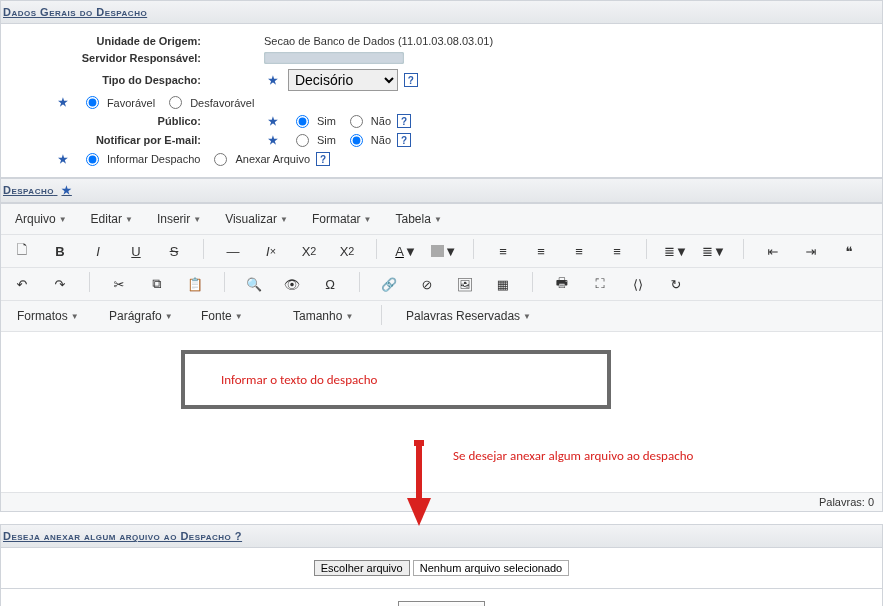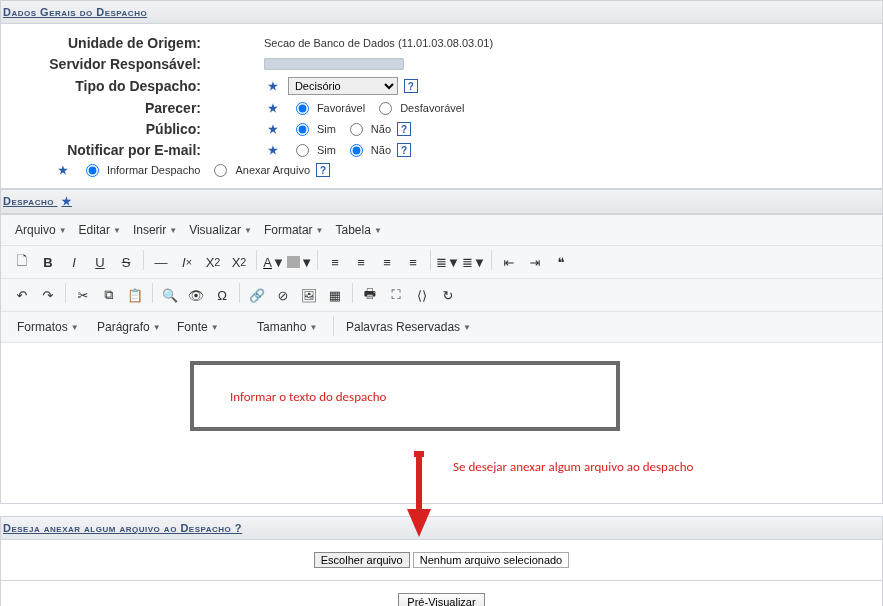--- a/index.html
+++ b/index.html
@@ -1,36 +1,36 @@
 <!DOCTYPE html>
 <html><head>
 <meta charset="utf-8">
 <style>
   * { box-sizing: border-box; margin: 0; padding: 0; }
   body { font-family: Verdana, Arial, sans-serif; font-size: 11px; background: #fff; width: 883px; }
   .section-header { background: linear-gradient(#f2f3f5,#e4e7ea); border: 1px solid #d0d4da; padding: 5px 2px; color: #3b5277; font-variant: small-caps; font-weight: bold; letter-spacing: 0.5px; text-decoration: underline; }
   .section-body { border: 1px solid #d0d4da; border-top: none; padding: 6px 8px; background: #fff; }
   .form-row { display: flex; align-items: center; margin: 5px 0; }
-  .form-label { width: 210px; text-align: right; padding-right: 18px; font-weight: bold; color: #333; font-size: 14px; }
+  .form-label { width: 210px; text-align: right; padding-right: 18px; font-weight: bold; color: #333; font-size: 11px; }
   .form-value { display: flex; align-items: center; gap: 6px; color: #333; font-size: 11px; margin-left: 45px; }
   .star { color: #2a5db0; font-weight: bold; margin: 0 4px; }
-  select { font-size: 11px; border: 1px solid #999; padding: 1px 2px; width: 110px; }
+  select { font-size: 14px; border: 1px solid #999; padding: 1px 2px; width: 110px; }
   input[type=radio] { margin: 0 2px 0 8px; vertical-align: middle; }
   .help { display: inline-flex; width: 14px; height: 14px; border: 1px solid #2a5db0; color: #2a5db0; align-items: center; justify-content: center; font-size: 10px; font-weight: bold; }
   .redacted { display:inline-block; width:140px; height:12px; background:#cdd6df; border-radius:2px; box-shadow:inset 0 0 2px #8aa; }
 
   .editor-wrap { border: 1px solid #d0d4da; margin-top: 0; }
-  .menubar, .toolbar, .toolbar2, .formatbar { display: flex; align-items: flex-start; gap: 0; padding: 4px 8px; background: #f6f7f8; border-bottom: 1px solid #e1e3e6; flex-wrap: wrap; }
+  .menubar, .toolbar, .toolbar2, .formatbar { display: flex; align-items: flex-start; gap: 12px; padding: 4px 8px; background: #f6f7f8; border-bottom: 1px solid #e1e3e6; flex-wrap: wrap; }
   .menu-item { padding: 4px 6px; font-size: 12px; color: #333; cursor: pointer; display: inline-flex; align-items: center; gap: 3px; }
   .menu-item .caret, .fmt-item .caret { font-size: 8px; color: #666; }
   .tbtn { width: 26px; height: 24px; display: inline-flex; align-items: center; justify-content: center; font-size: 13px; color: #333; cursor: pointer; border-radius: 2px; }
   .sep { width: 1px; height: 20px; background: #d6d8db; margin: 0 4px; }
   .fmt-item { padding: 4px 8px; font-size: 12px; color: #333; display: inline-flex; align-items: center; gap: 3px; min-width: 80px; }
   .editor-canvas { position: relative; height: 160px; background: #fff; }
-  .annot-box { position: absolute; left: 189px; top: 18px; width: 430px; height: 70px; border: 4px solid #6b6b6b; display: flex; align-items: center; padding-left: 36px; }
+  .annot-box { position: absolute; left: 180px; top: 18px; width: 430px; height: 59px; border: 4px solid #6b6b6b; display: flex; align-items: center; padding-left: 36px; }
   .annot-text { color: #d9221f; font-size: 13px; font-family: Calibri, Arial, sans-serif; }
   .annot-text2 { position:absolute; left:452px; top:116px; width:260px; color:#d9221f; font-size:13px; font-family:Calibri,Arial,sans-serif; line-height:1.3; }
   .arrow { position:absolute; left:404px; top:108px; }
   .statusbar { display:flex; justify-content:flex-end; padding:3px 8px; border-top:1px solid #e1e3e6; font-size:11px; color:#333; background:#f6f7f8; }
 
   .file-row { text-align:center; padding:12px; border:1px solid #d0d4da; border-top:none; }
   .file-btn { font-size:11px; border:1px solid #888; background:#eee; padding:1px 6px; cursor:pointer; }
   .file-label { border:1px solid #aaa; padding:1px 6px; font-size:11px; }
   .action-row { text-align:center; padding:6px; border:1px solid #d0d4da; border-top:none; margin-bottom:6px; }
   .action-row.last { border:none; }
@@ -58,21 +58,20 @@
   <div class="form-row">
     <div class="form-label">Tipo do Despacho:</div>
     <div class="form-value">
       <span class="star">★</span>
       <select><option>Decisório</option></select>
       <span class="help">?</span>
     </div>
   </div>
 
   <div class="form-row">
-    <div class="form-label">Parecer:</div>
     <div class="form-value">
       <span class="star">★</span>
       <input type="radio" name="parecer" checked="" style="">
         <span>Favorável</span>
       <input type="radio" name="parecer" style="">
         <span>Desfavorável</span>
     </div>
   </div>
 
   <div class="form-row">
@@ -238,20 +237,23 @@
       <span class="annot-text">Informar o texto do despacho</span>
     </div>
     <div class="annot-text2">Se desejar anexar algum arquivo ao despacho</div>
     <svg class="arrow" width="28" height="90">
       <line x1="14" y1="2" x2="14" y2="62" stroke="#d9221f" stroke-width="6"></line>
       <polygon points="2,58 26,58 14,86" fill="#d9221f"></polygon>
       <rect x="9" y="0" width="10" height="6" fill="#d9221f"></rect>
     </svg>
   </div>
 
+  <div class="statusbar">
+    <span>Palavras:</span>&nbsp;<span>0</span>
+  </div>
 </div>
 
 <div class="section-header" style="margin-top:12px">Deseja anexar algum arquivo ao Despacho ?</div>
 <div class="file-row">
   <button class="file-btn">Escolher arquivo</button>
   <span class="file-label">Nenhum arquivo selecionado</span>
 </div>
 
 <div class="action-row">
   <button class="act-btn">Pré-Visualizar</button>

